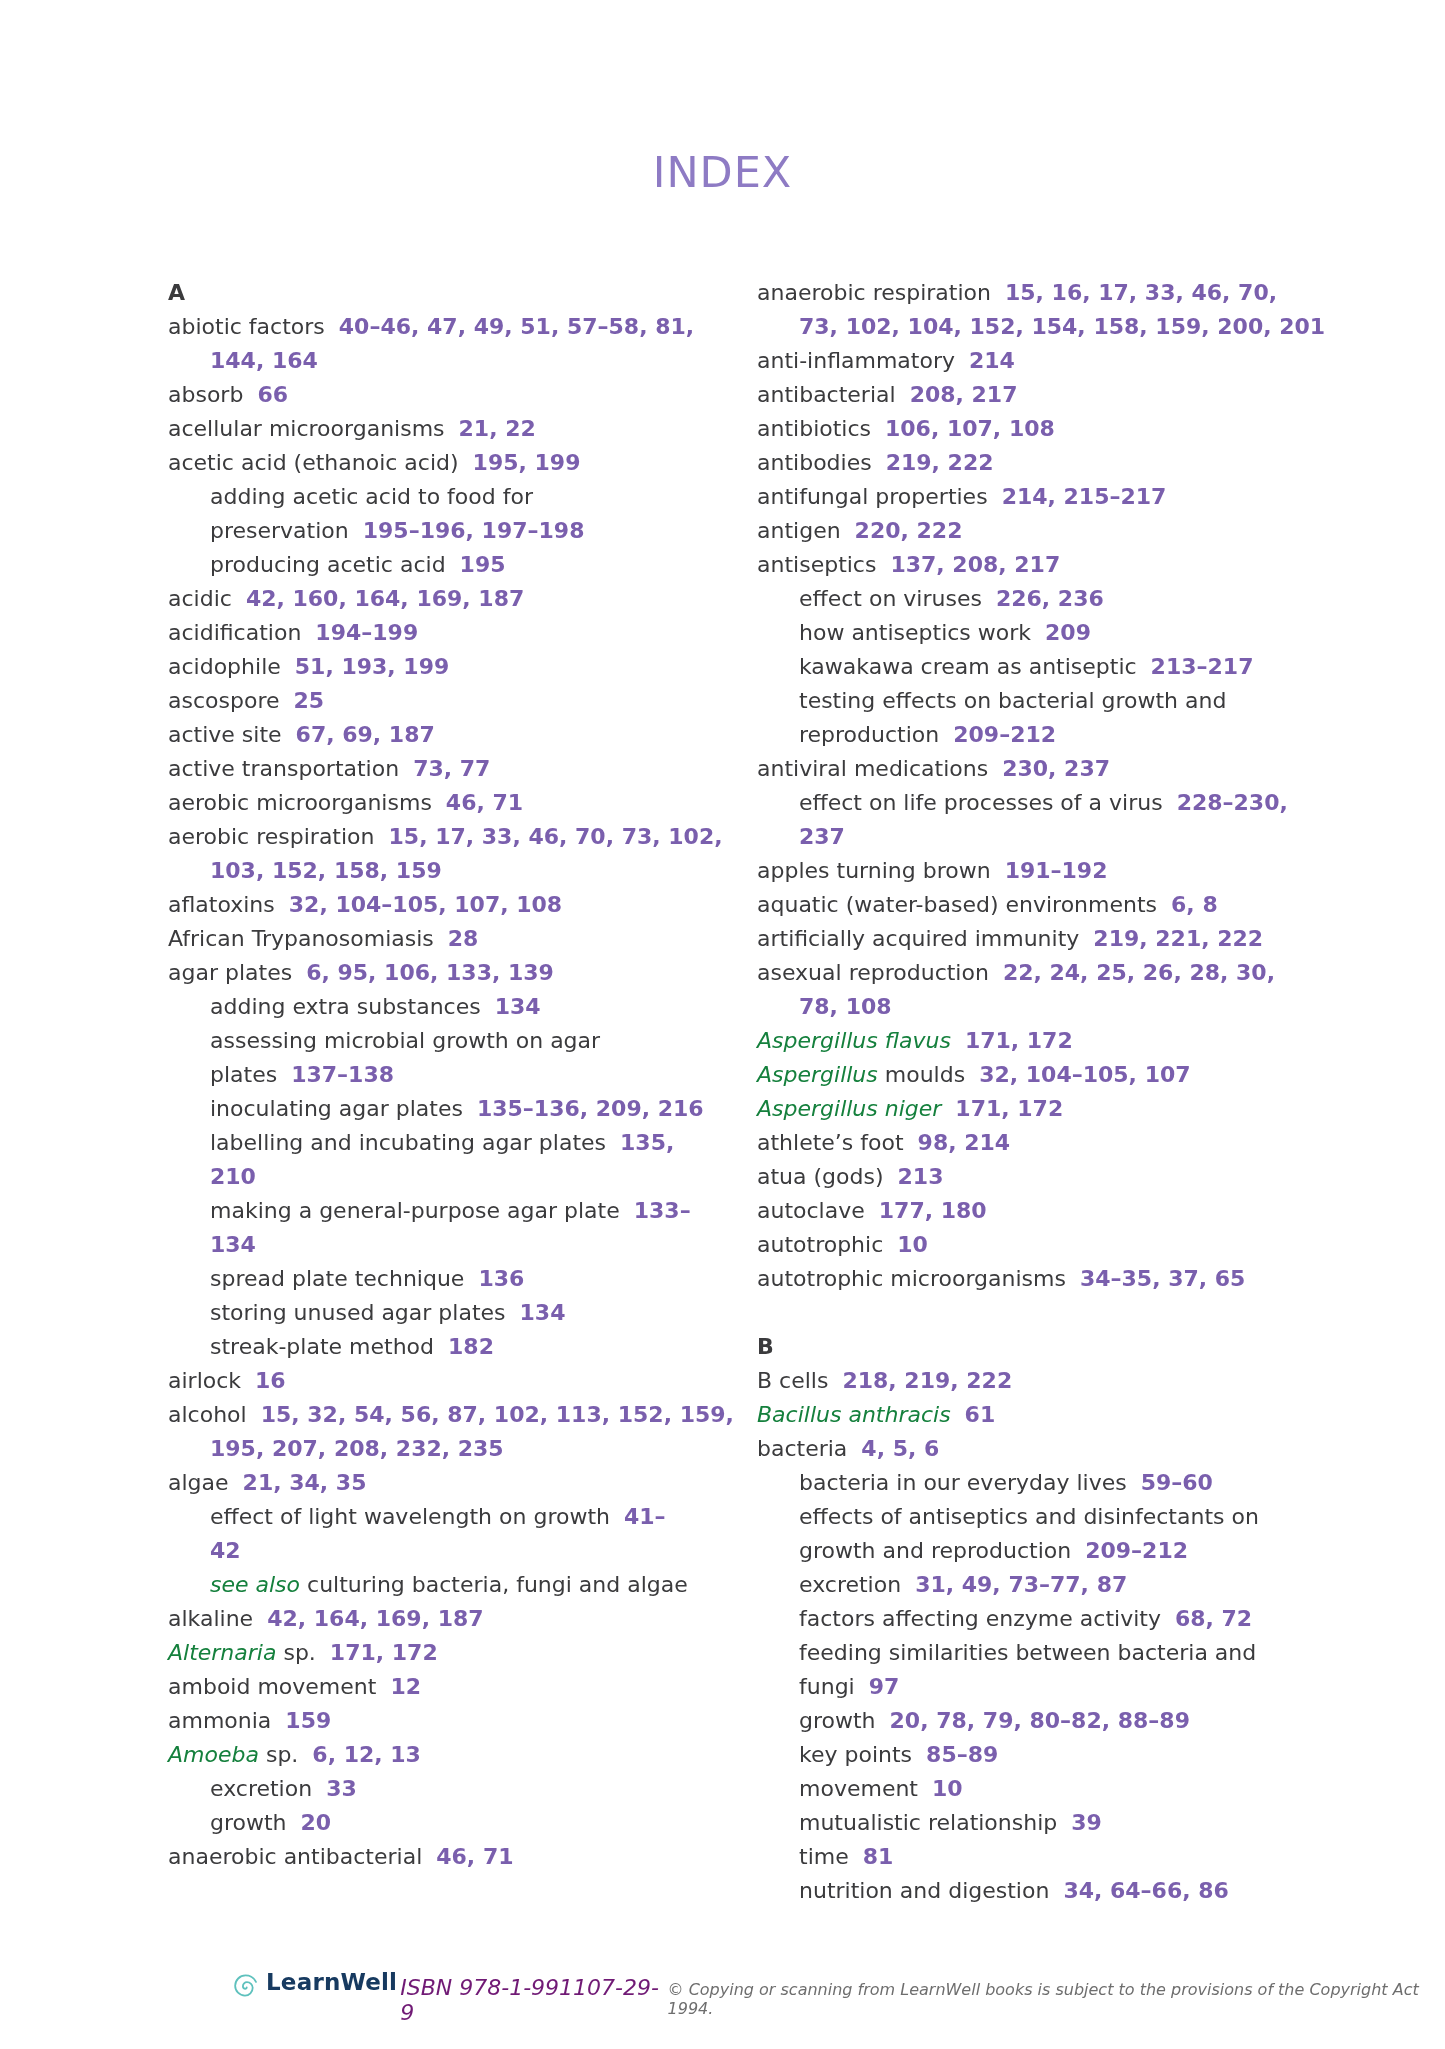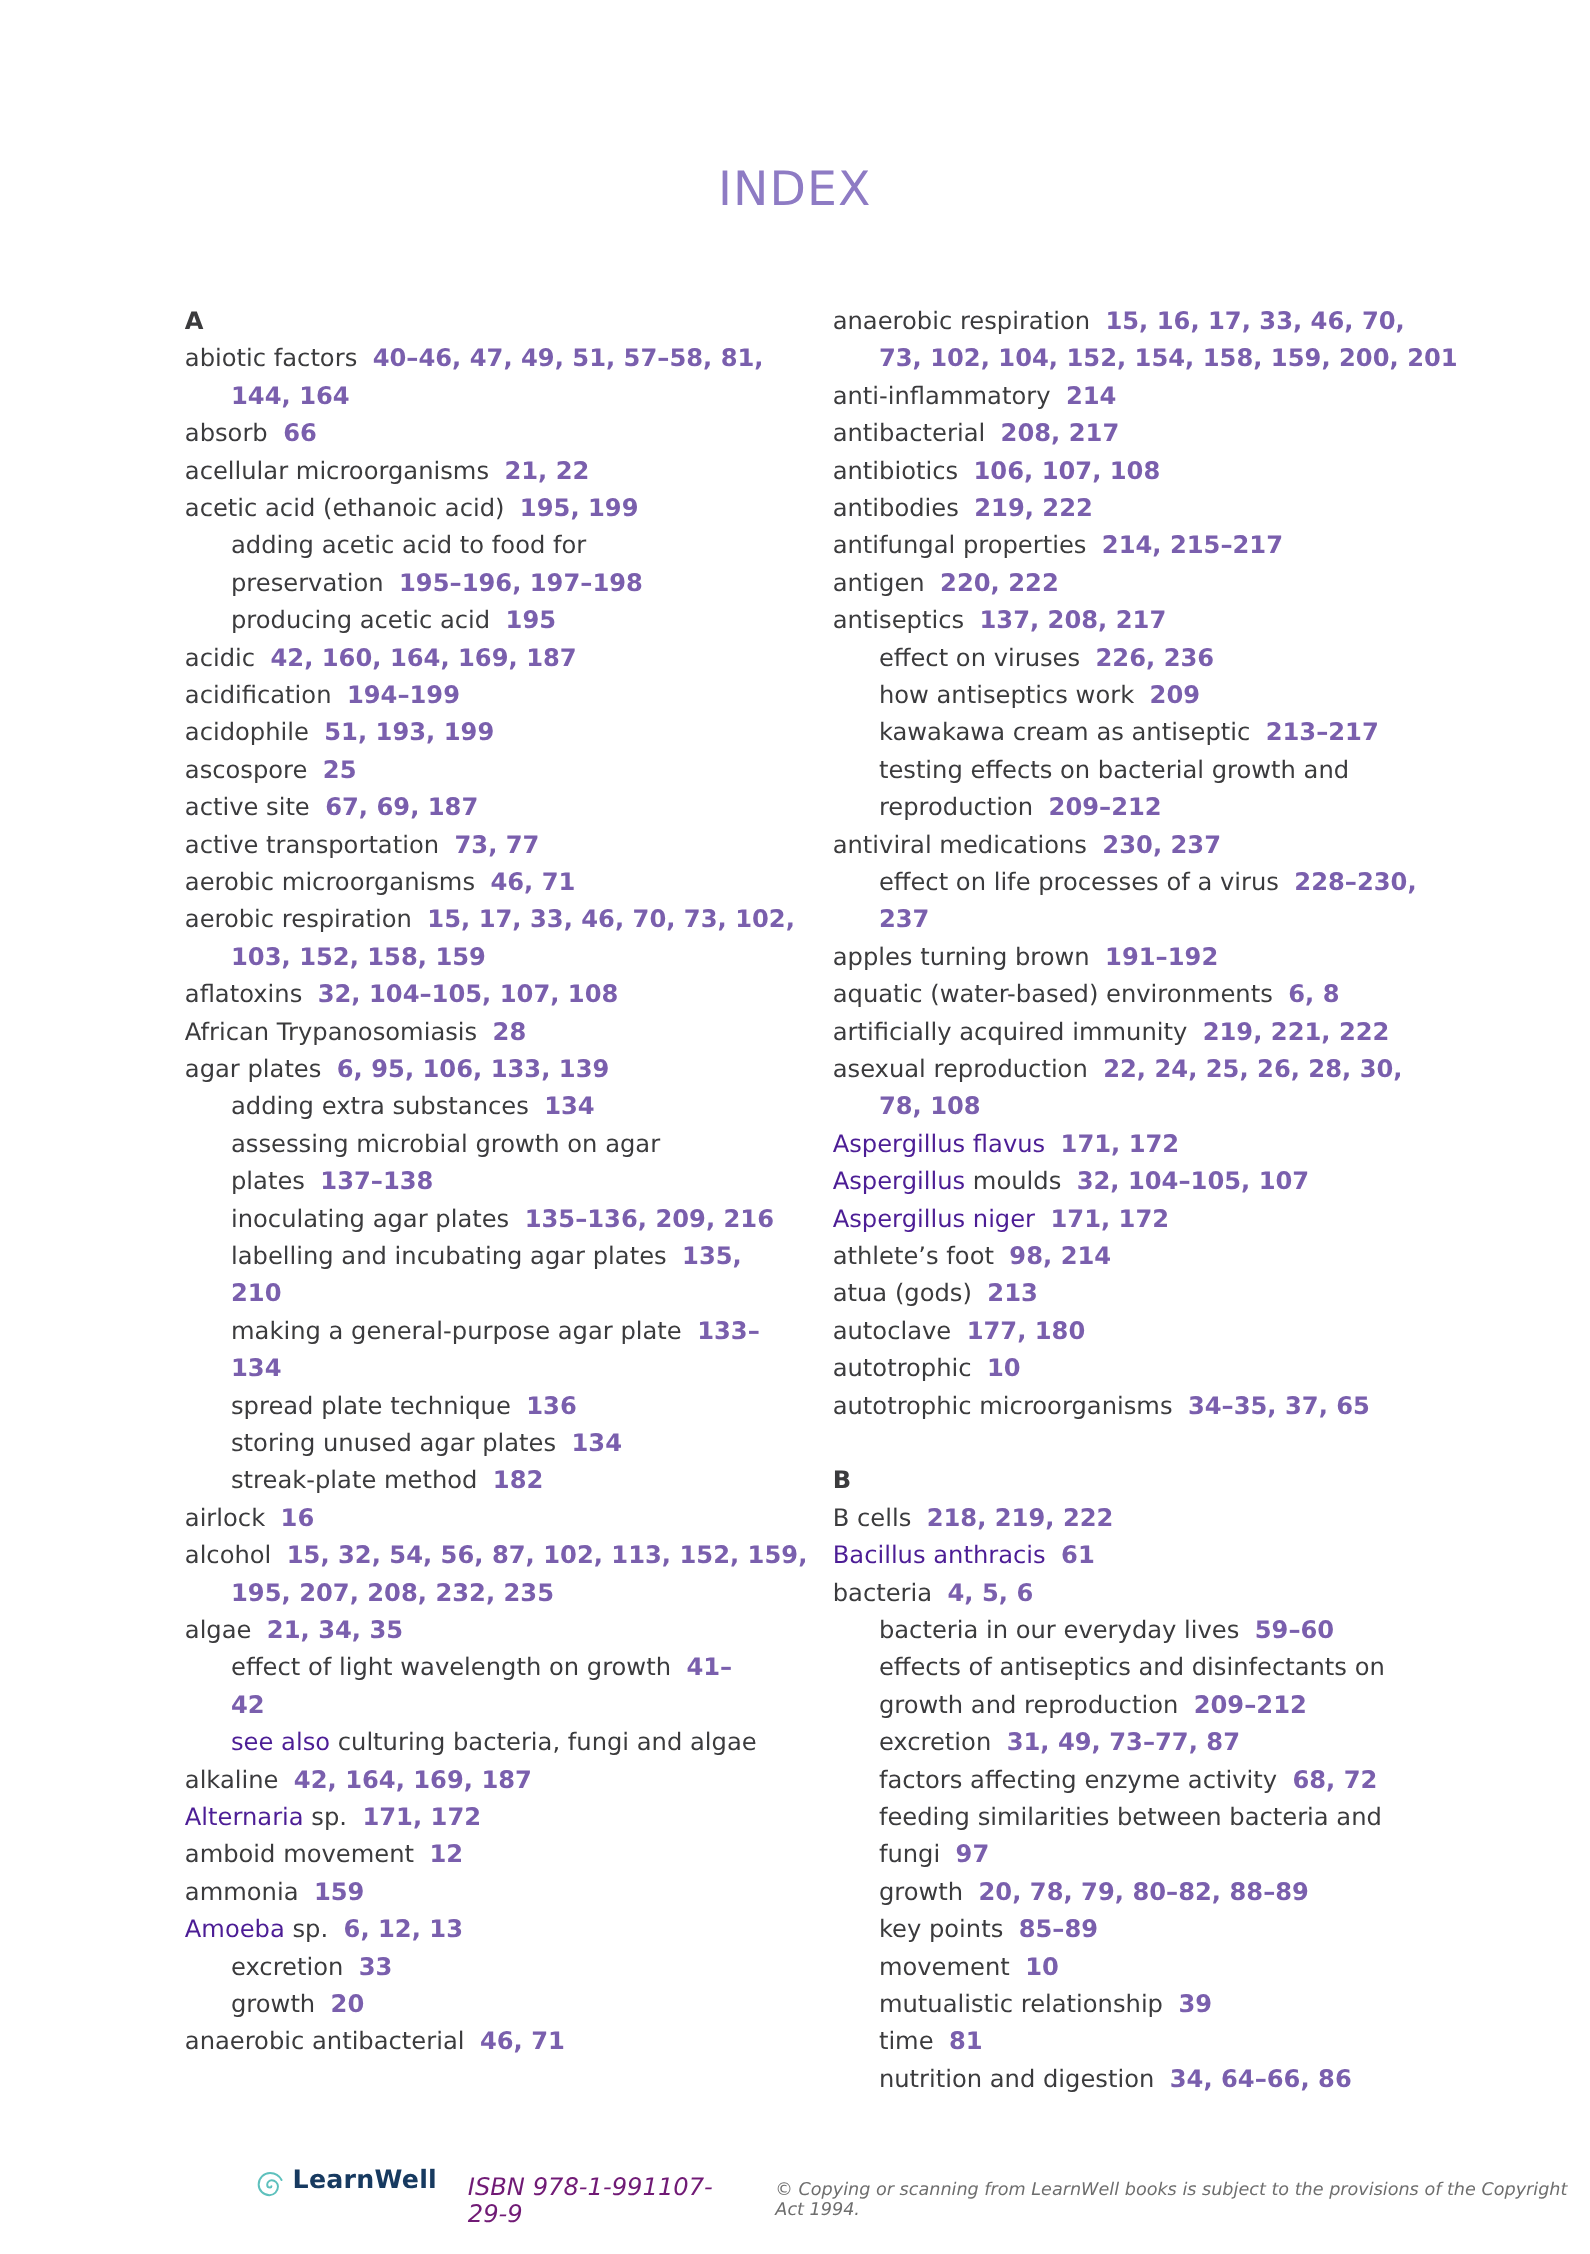--- a/index.html
+++ b/index.html
@@ -31,29 +31,29 @@
     white-space: pre;
     line-height: 34px;
     min-height: 34px;
     font-size: 22px;
     color: #3b3b3d;
   }
   .line.sub, .line.cont { padding-left: 42px; }
   .line.heading { font-weight: bold; }
   .line.blank { height: 34px; }
   .seg-text   { color: #3b3b3d; }
-  .seg-italic { color: #4c1d95; }
+  .seg-italic { color: #15803d; font-style: italic; }
   .seg-pages  { color: #7a5fad; font-weight: bold; }
   .seg-pages:not(:first-child) { margin-left: 7px; }
   .footer {
     position: absolute;
     left: 232px; top: 1968px;
     display: flex;
     align-items: baseline;
-    gap: 28px;
+    gap: 3px;
   }
   .brand-wrap { display: flex; align-items: center; gap: 7px; }
   .brand-logo { width: 27px; height: 27px; position: relative; top: 6px; }
   .brand-name {
     font-size: 23px;
     font-weight: 600;
     color: #173a60;
     letter-spacing: 0.2px;
   }
   .isbn {

